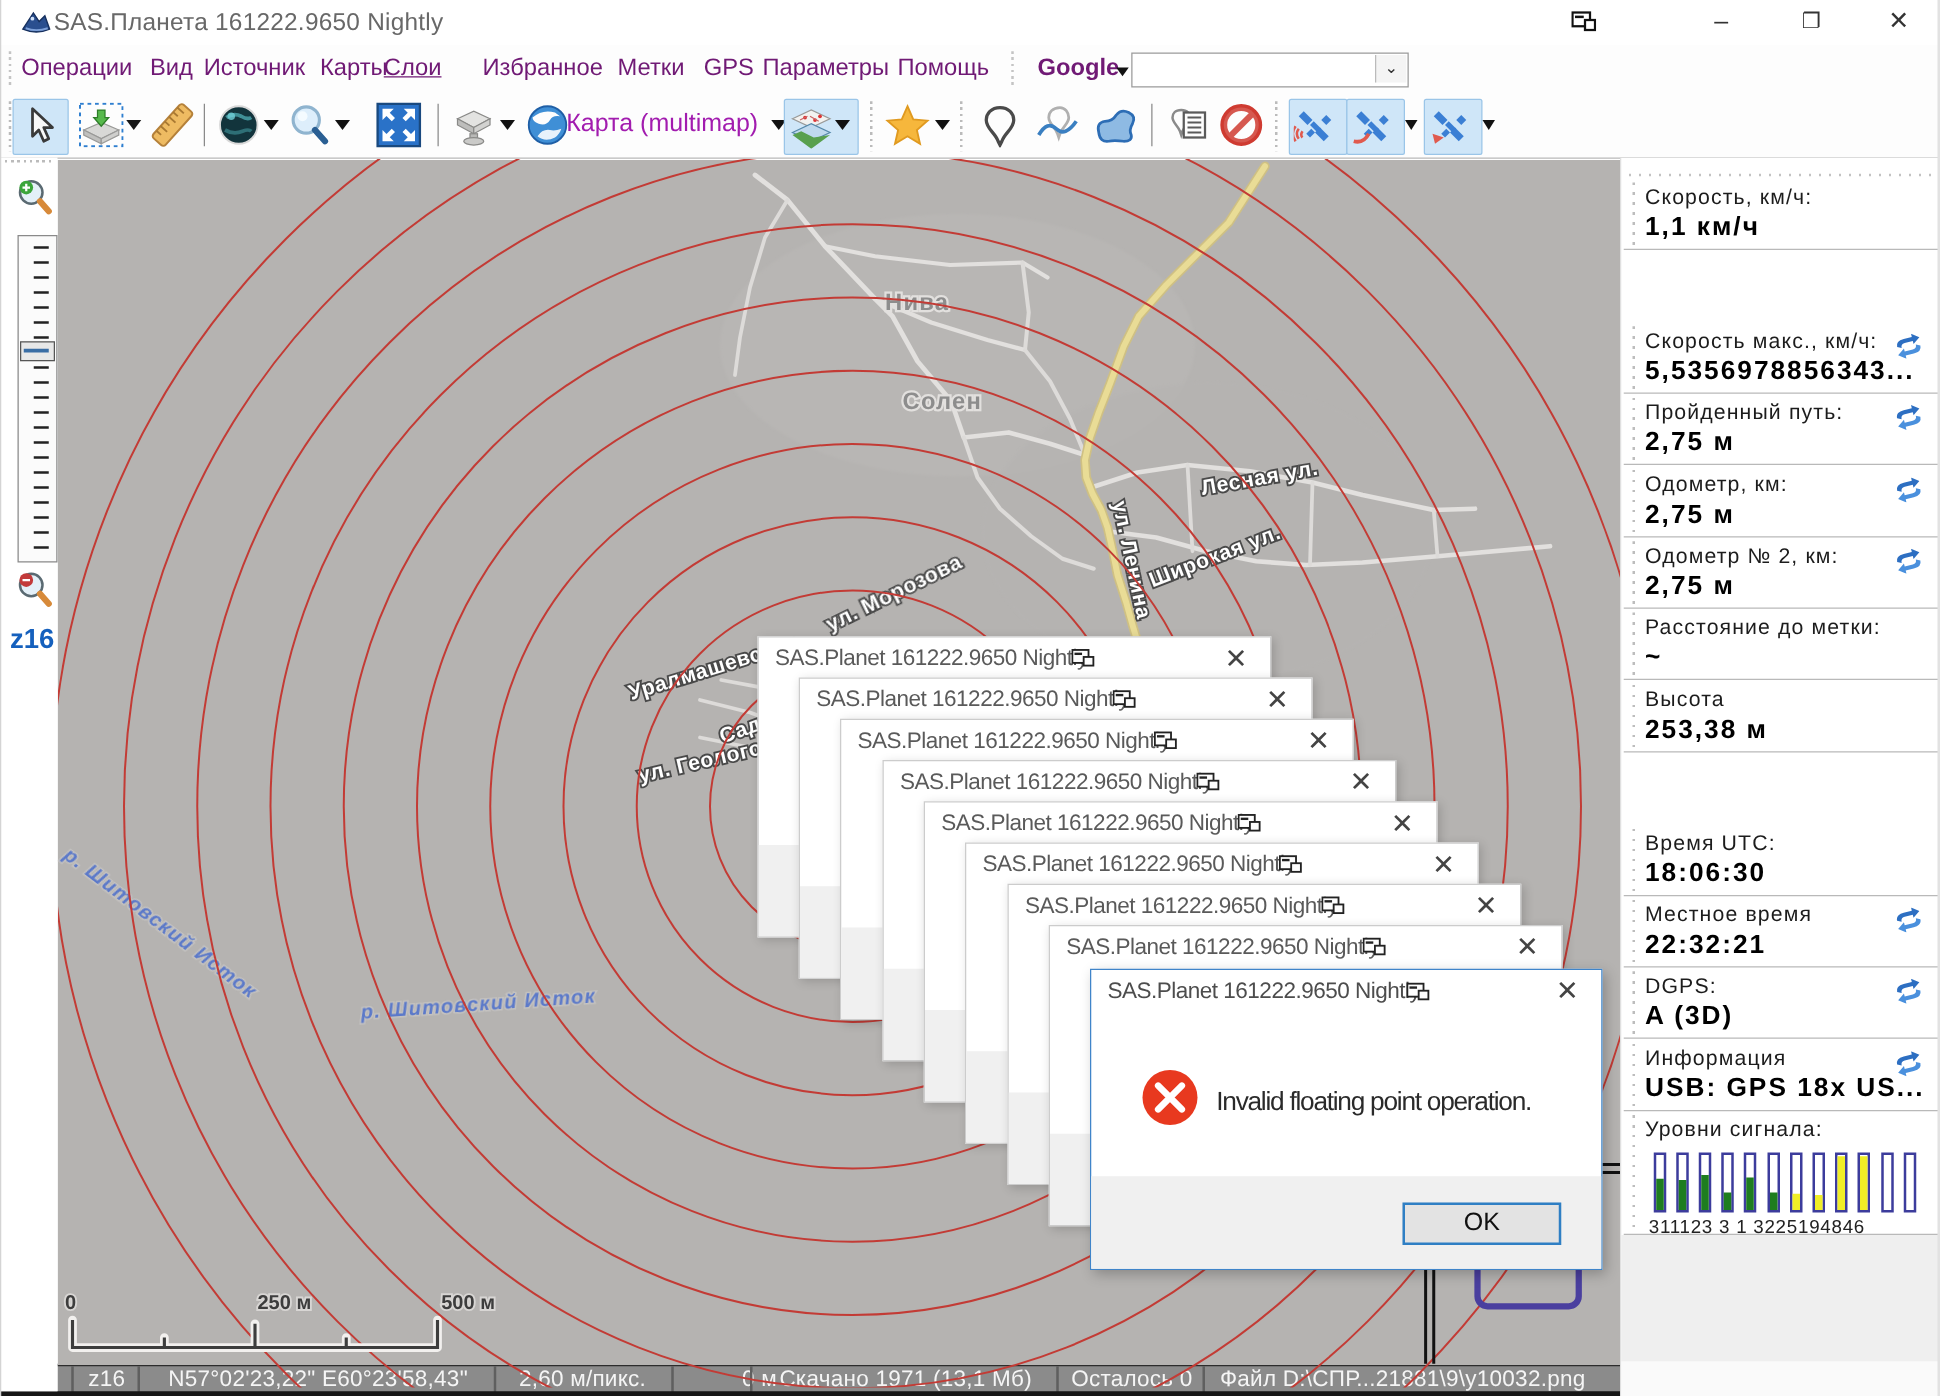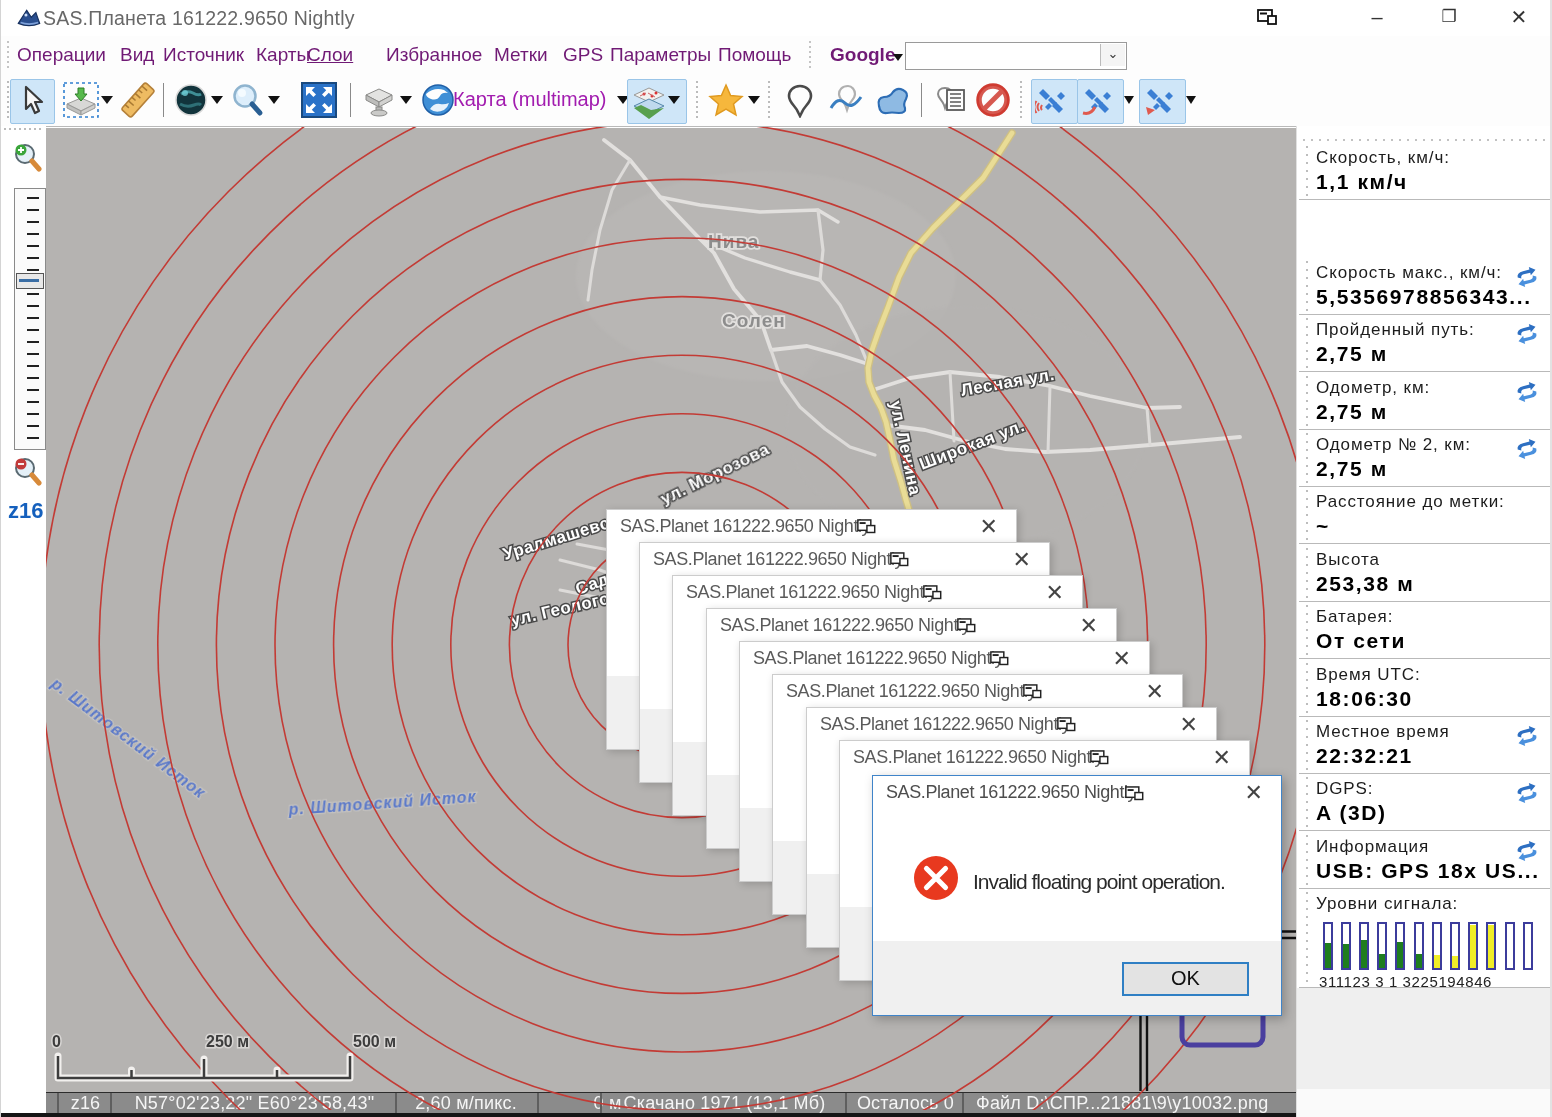--- a/index.html
+++ b/index.html
@@ -427,26 +427,20 @@
       <div class="sb-label">Расстояние до метки:</div>
       <div class="sb-value">~</div>
 <div class="sb-div" style="bottom:0;"></div>
     </div>
 <div class="sb-panel" style="top:419px;height:57px;text-align:right;">
 <div class="sb-grip"></div>
       <div class="sb-label">Высота</div>
       <div class="sb-value">253,38 м</div>
 <div class="sb-div" style="bottom:0;"></div>
     </div>
-<div class="sb-panel" style="top:476px;height:57px;">
-<div class="sb-grip"></div>
-      <div class="sb-label">Батарея:</div>
-      <div class="sb-value">От сети</div>
-<div class="sb-div" style="bottom:0;"></div>
-    </div>
 <div class="sb-panel" style="top:534px;height:57px;">
 <div class="sb-grip"></div>
       <div class="sb-label">Время UTC:</div>
       <div class="sb-value">18:06:30</div>
 <div class="sb-div" style="bottom:0;"></div>
     </div>
 <div class="sb-panel" style="top:591px;height:57px;">
 <div class="sb-grip"></div>
       <div class="sb-label">Местное время</div>
       <div class="sb-value">22:32:21</div>

